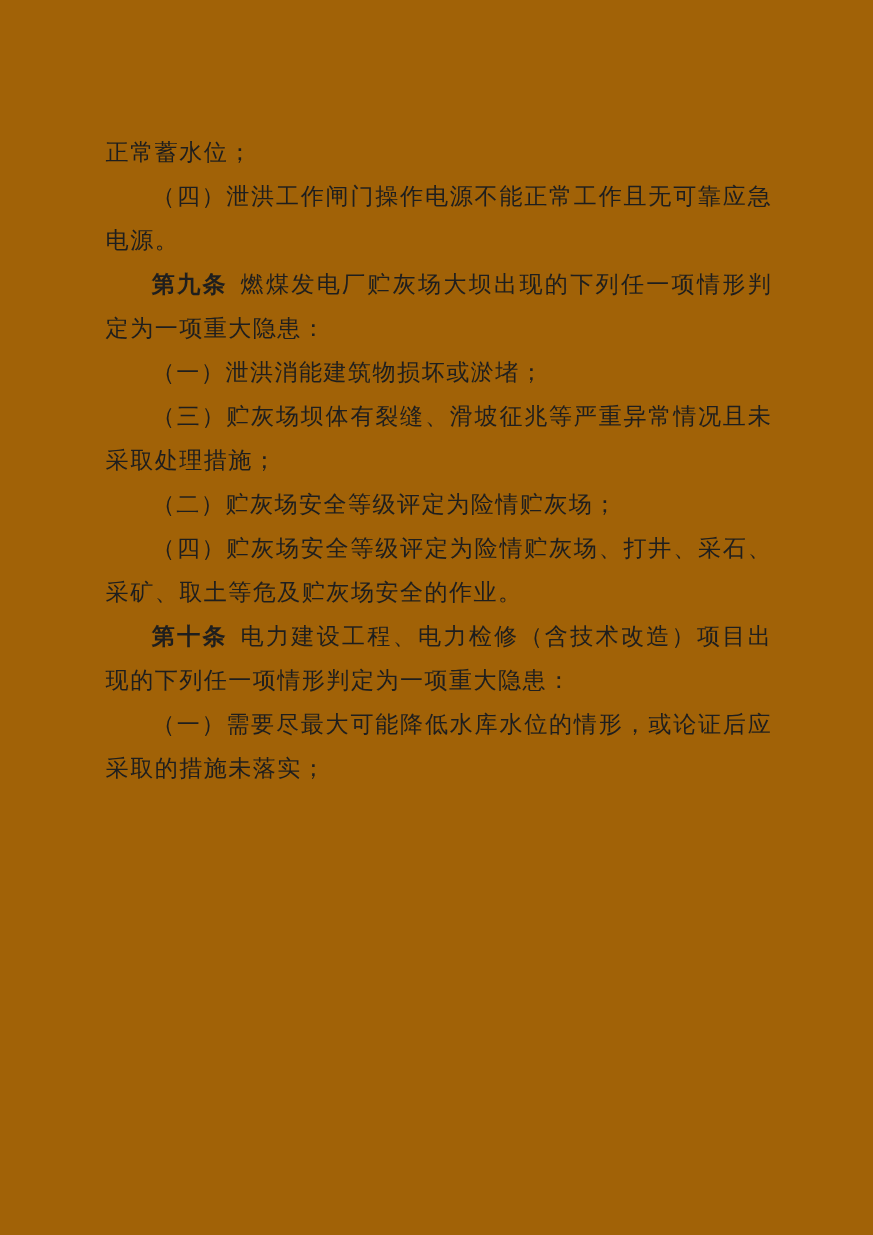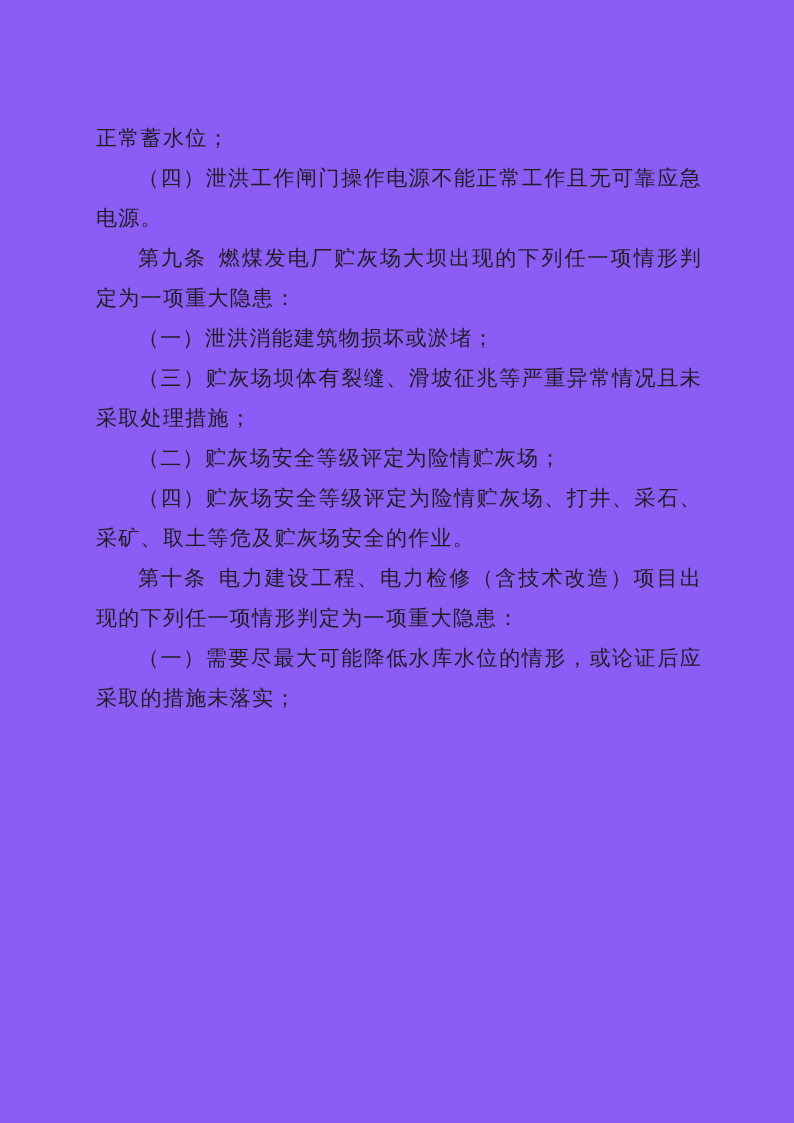--- a/index.html
+++ b/index.html
@@ -4,21 +4,21 @@
 <style>
   html, body {
     margin: 0;
     padding: 0;
     background: #ffffff;
   }
   .page {
     position: relative;
     width: 794px;
     height: 1123px;
-    background: #8b5cf6;
+    background: #a16207;
     overflow: hidden;
     font-family: "Liberation Serif", "DejaVu Serif", serif;
   }
   .doc-body {
     position: absolute;
     left: 96px;
     top: 118px;
     width: 606px;
     font-size: 21px;
     line-height: 40px;
@@ -28,21 +28,21 @@
     letter-spacing: 1.3px;
   }
   .para {
     margin: 0;
     padding: 0;
   }
   .para.indent {
     text-indent: 2em;
   }
   .lead {
-    font-weight: normal;
+    font-weight: bold;
     margin-right: 0.55em;
   }
 </style>
 </head>
 <body>
 
 <div class="page">
   <div class="doc-body" id="doc-body">
   <p class="para"><span class="ptext">正常蓄水位；</span></p>
 

